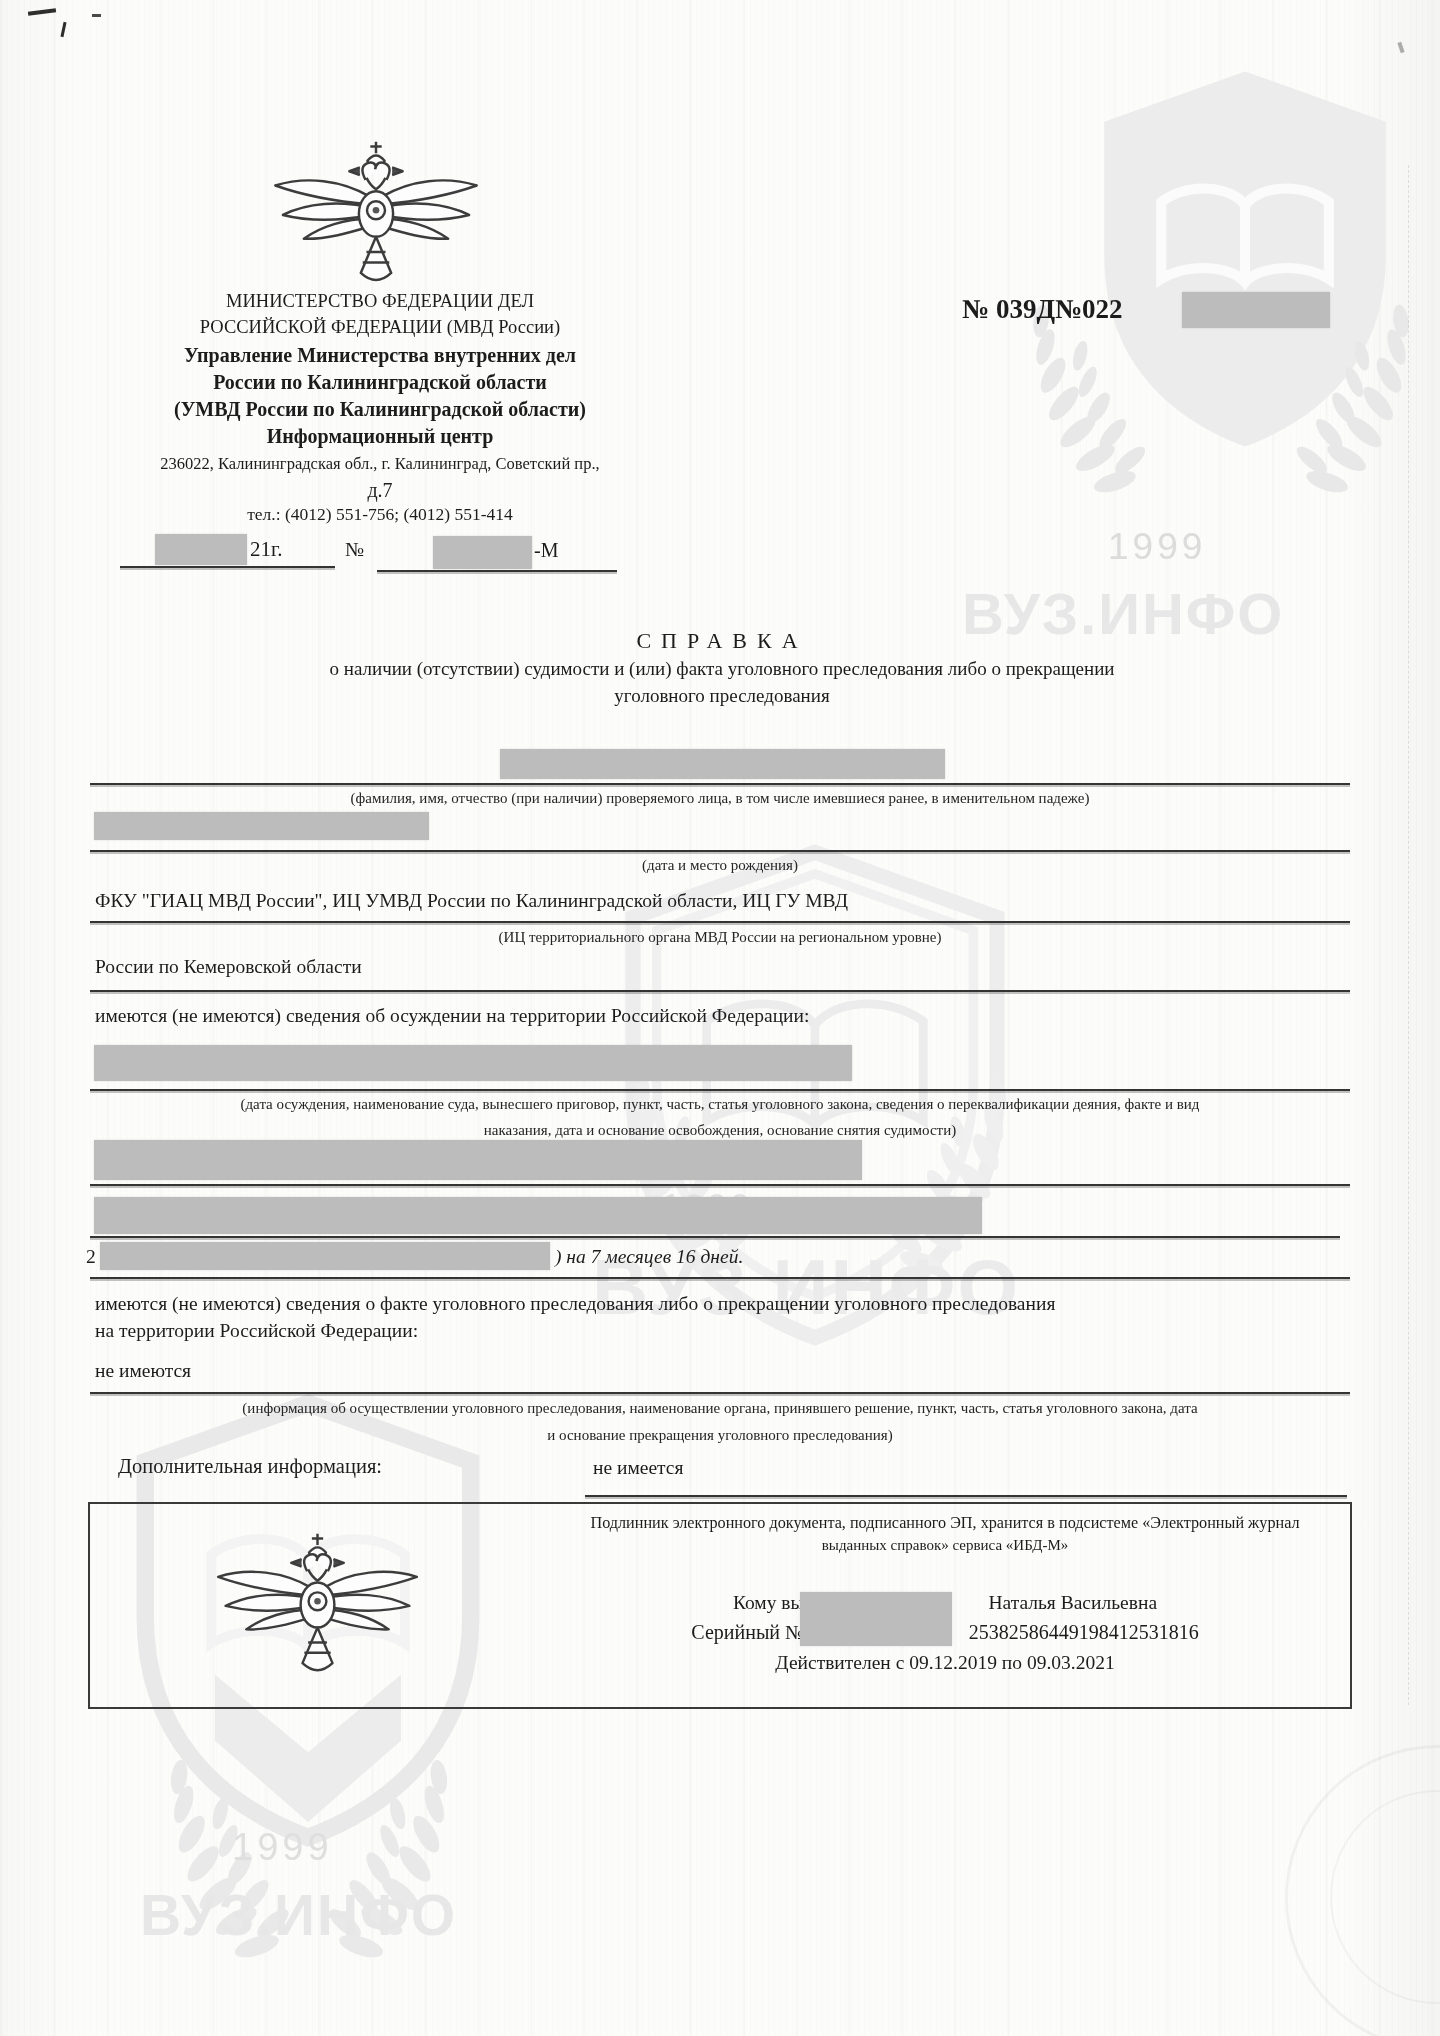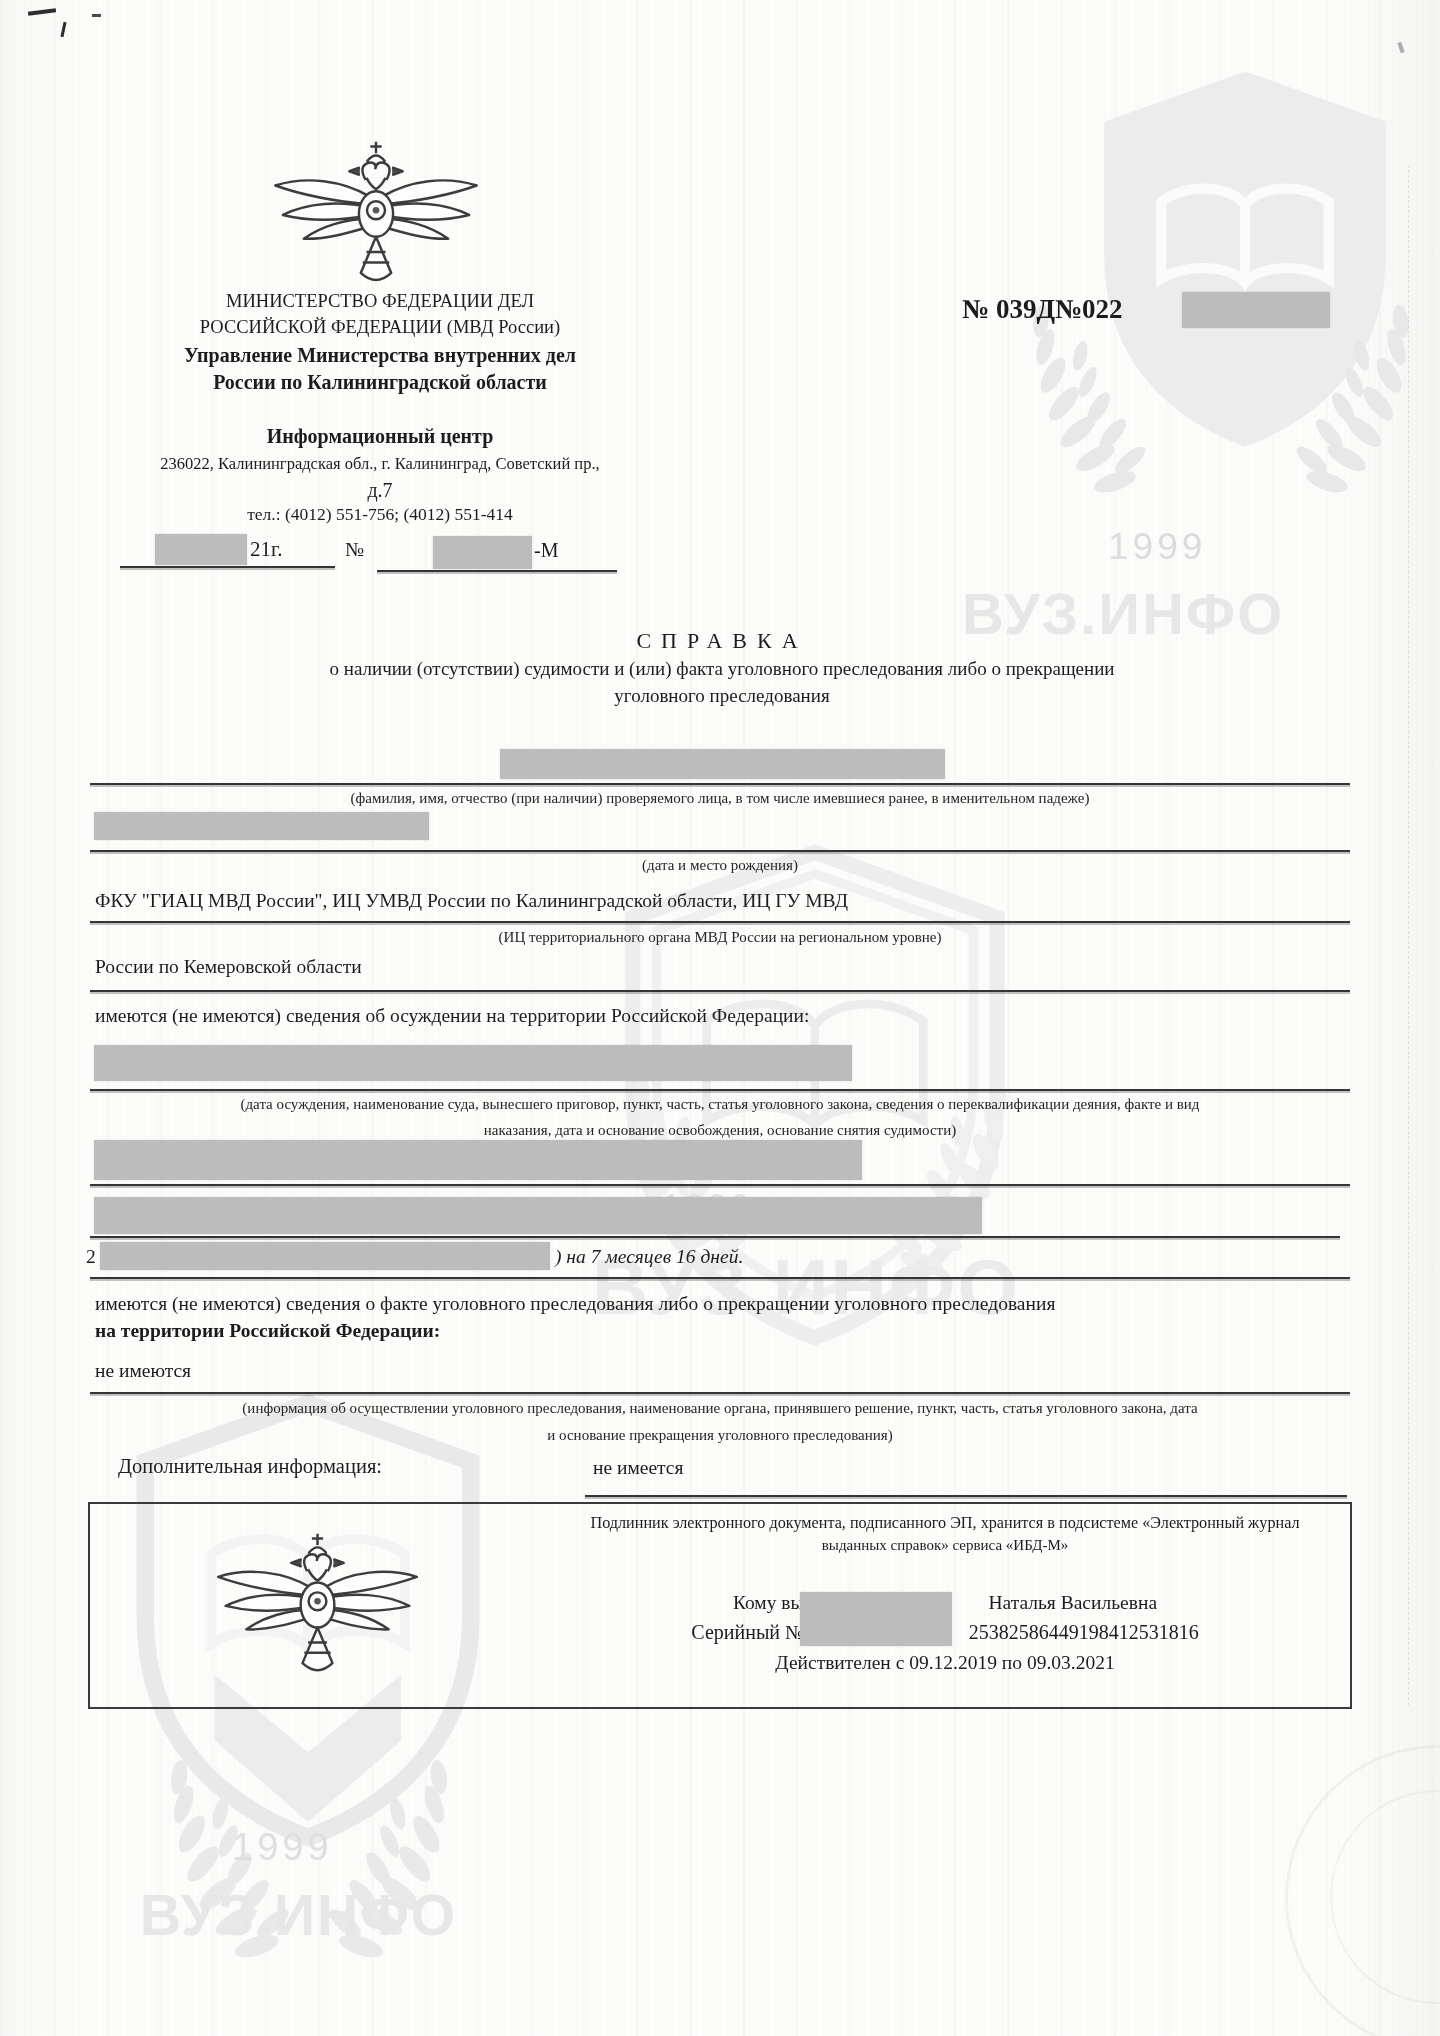--- a/index.html
+++ b/index.html
@@ -127,20 +127,21 @@
   <div class="artifact" style="left:1330px;top:1790px;width:210px;height:210px;border:2px solid rgba(0,0,0,0.04);border-radius:50%;"></div>
 
   <svg class="abs" style="left:262px;top:138px;z-index:4" width="228" height="152" viewBox="0 0 240 160">
       <use href="#eagle"></use>
     </svg>
 
   <div class="t ctr" style="left:85px;top:291px;width:590px;font-size:18.5px;">МИНИСТЕРСТВО ФЕДЕРАЦИИ ДЕЛ</div>
   <div class="t ctr" style="left:85px;top:317px;width:590px;font-size:18.5px;">РОССИЙСКОЙ ФЕДЕРАЦИИ (МВД России)</div>
   <div class="t ctr b" style="left:85px;top:344px;width:590px;font-size:20px;">Управление Министерства внутренних дел</div>
   <div class="t ctr b" style="left:85px;top:371px;width:590px;font-size:20px;">России по Калининградской области</div>
+  <div class="t ctr b" style="left:85px;top:398px;width:590px;font-size:20px;">(УМВД России по Калининградской области)</div>
   <div class="t ctr b" style="left:85px;top:425px;width:590px;font-size:20px;">Информационный центр</div>
   <div class="t ctr" style="left:85px;top:454px;width:590px;font-size:16.5px;">236022, Калининградская обл., г. Калининград, Советский пр.,</div>
   <div class="t ctr" style="left:85px;top:479px;width:590px;font-size:20px;">д.7</div>
   <div class="t ctr" style="left:85px;top:504px;width:590px;font-size:17.5px;">тел.: (4012) 551-756; (4012) 551-414</div>
 
   <div class="t b" style="left:962px;top:294px;font-size:27px;">№ 039Д№022</div>
   <div class="rd" style="left:1182px;top:292px;width:148px;height:36px;"></div>
 
   <div class="rd" style="left:155px;top:534px;width:92px;height:31px;"></div>
   <div class="t" style="left:250px;top:537px;font-size:21px;">21г.</div>
@@ -180,21 +181,21 @@
 
   <div class="rd" style="left:94px;top:1197px;width:888px;height:37px;"></div>
   <div class="rl" style="left:90px;top:1236px;width:1250px;"></div>
 
   <div class="t body-t" style="left:86px;top:1246px;">2</div>
   <div class="rd" style="left:100px;top:1242px;width:450px;height:28px;"></div>
   <div class="t body-t" style="left:555px;top:1246px;font-style:italic;">) на 7 месяцев 16 дней.</div>
   <div class="rl" style="left:90px;top:1277px;width:1260px;"></div>
 
   <div class="t body-t" style="left:95px;top:1293px;">имеются (не имеются) сведения о факте уголовного преследования либо о прекращении уголовного преследования</div>
-  <div class="t body-t" style="left:95px;top:1320px;font-weight:bold;">на территории Российской Федерации:</div>
+  <div class="t body-t" style="left:95px;top:1320px;">на территории Российской Федерации:</div>
   <div class="t body-t" style="left:95px;top:1360px;">не имеются</div>
 
   <div class="rl" style="left:90px;top:1392px;width:1260px;"></div>
   <div class="t ctr cap" style="left:90px;top:1400px;width:1260px;">(информация об осуществлении уголовного преследования, наименование органа, принявшего решение, пункт, часть, статья уголовного закона, дата</div>
   <div class="t ctr cap" style="left:90px;top:1427px;width:1260px;">и основание прекращения уголовного преследования)</div>
 
   <div class="t" style="left:118px;top:1455px;font-size:20.5px;">Дополнительная информация:</div>
   <div class="t body-t" style="left:593px;top:1457px;">не имеется</div>
   <div class="rl" style="left:585px;top:1495px;width:762px;"></div>
 

